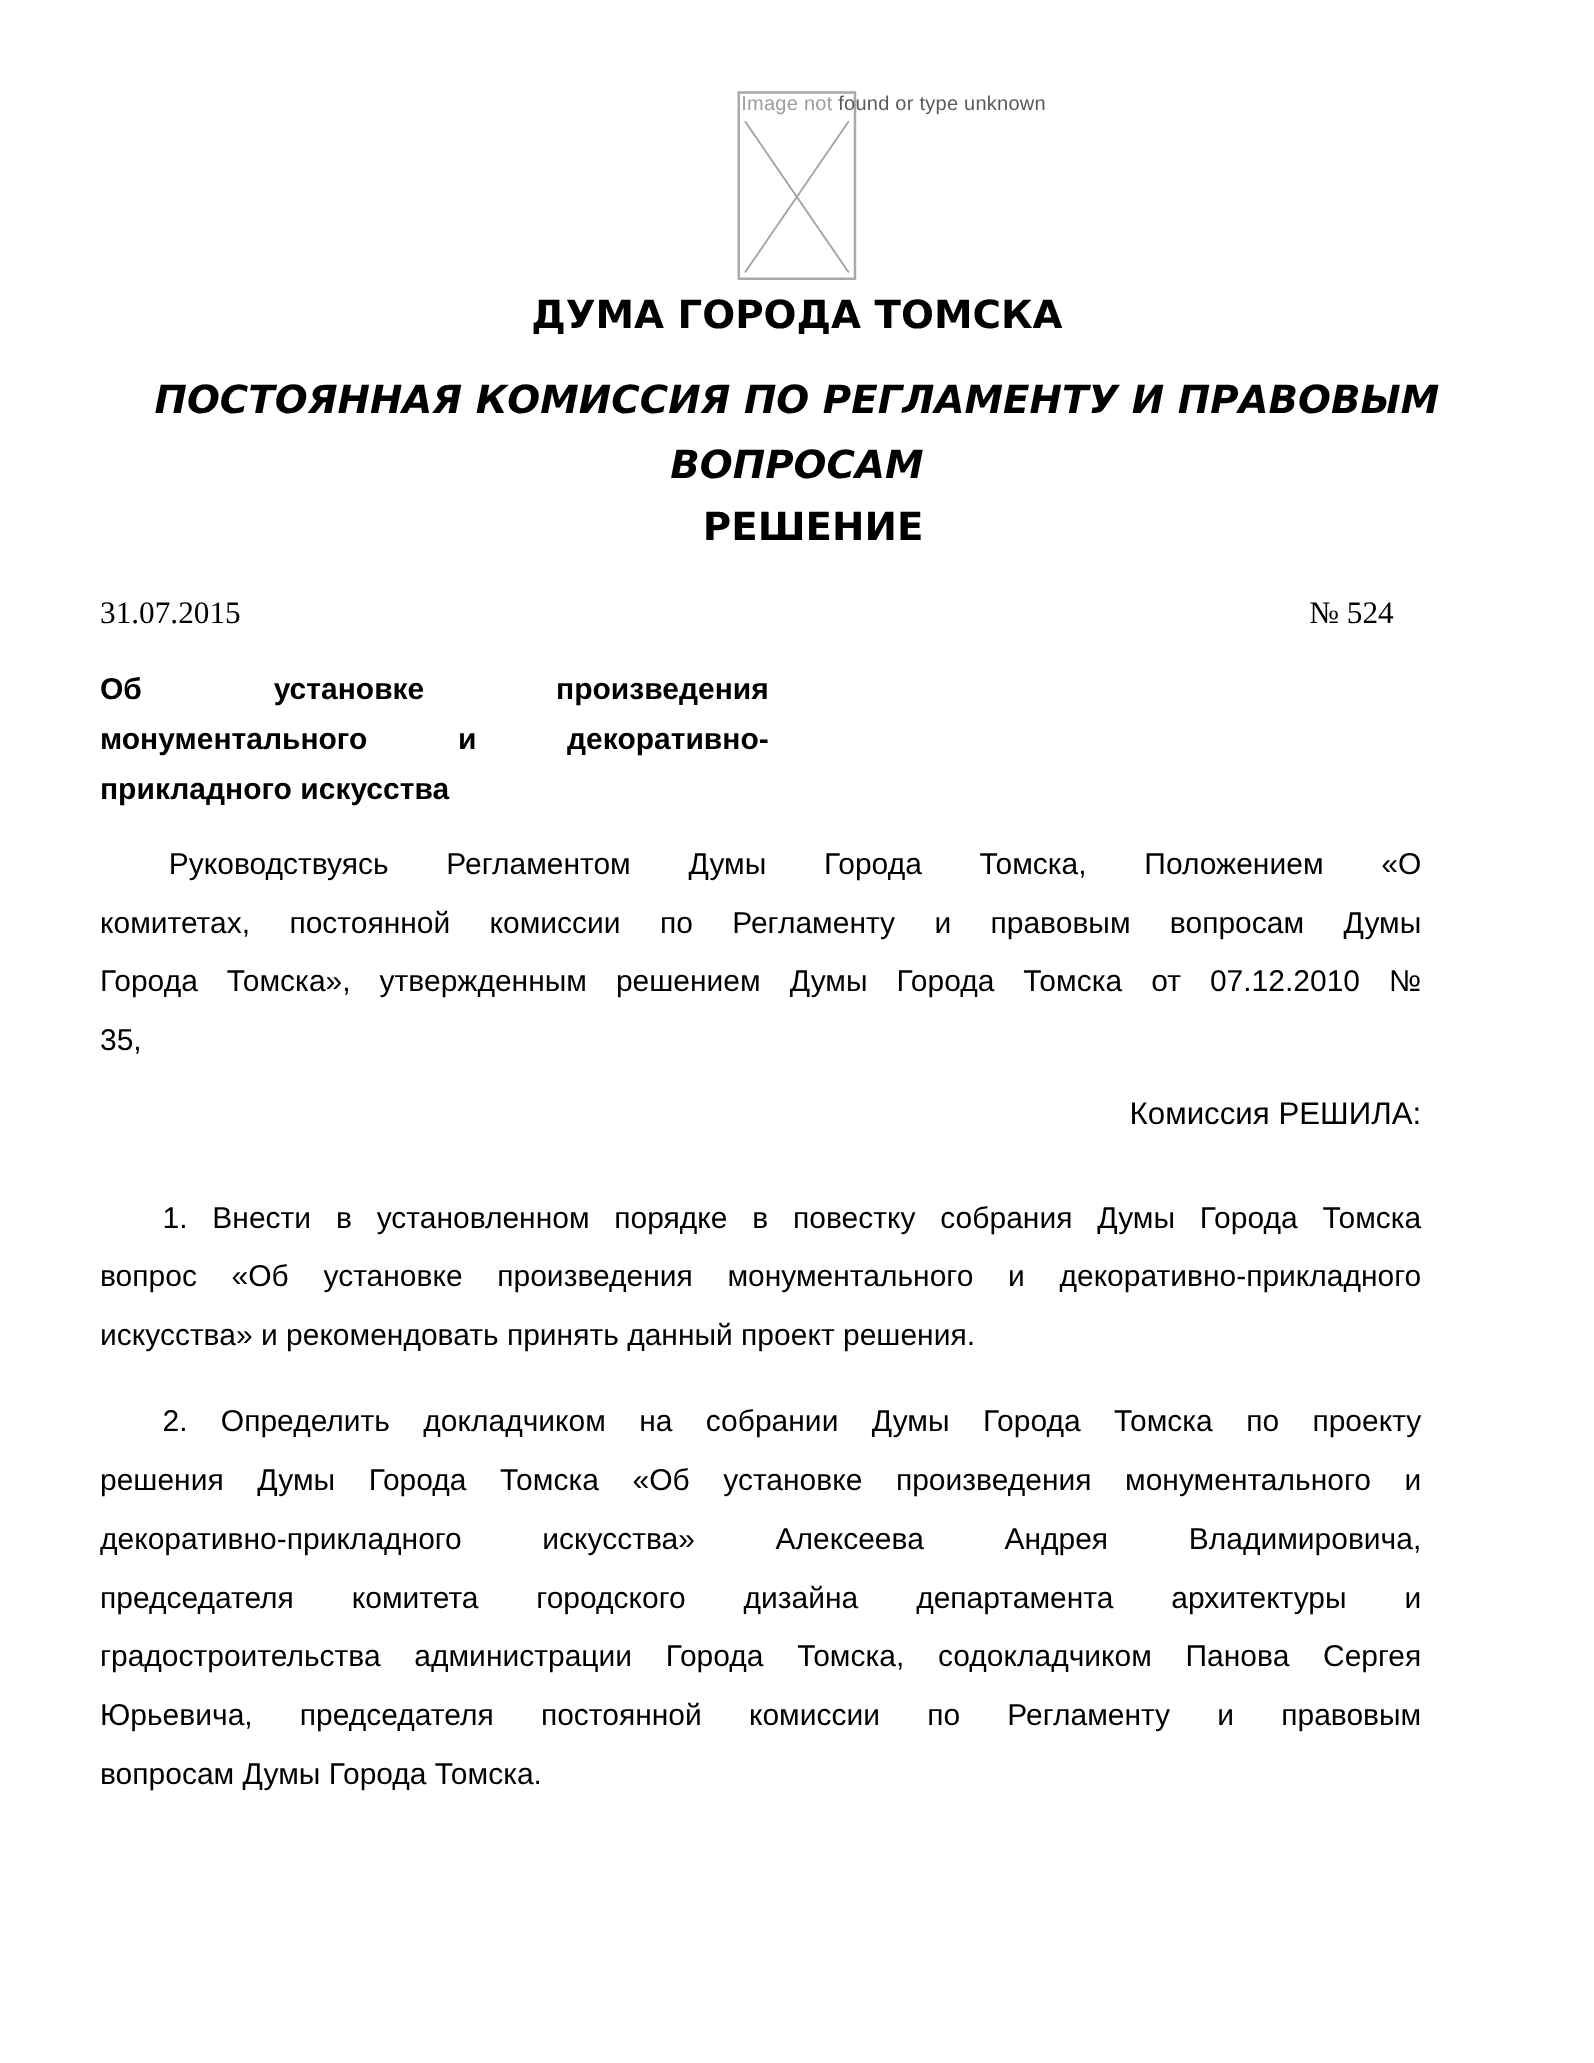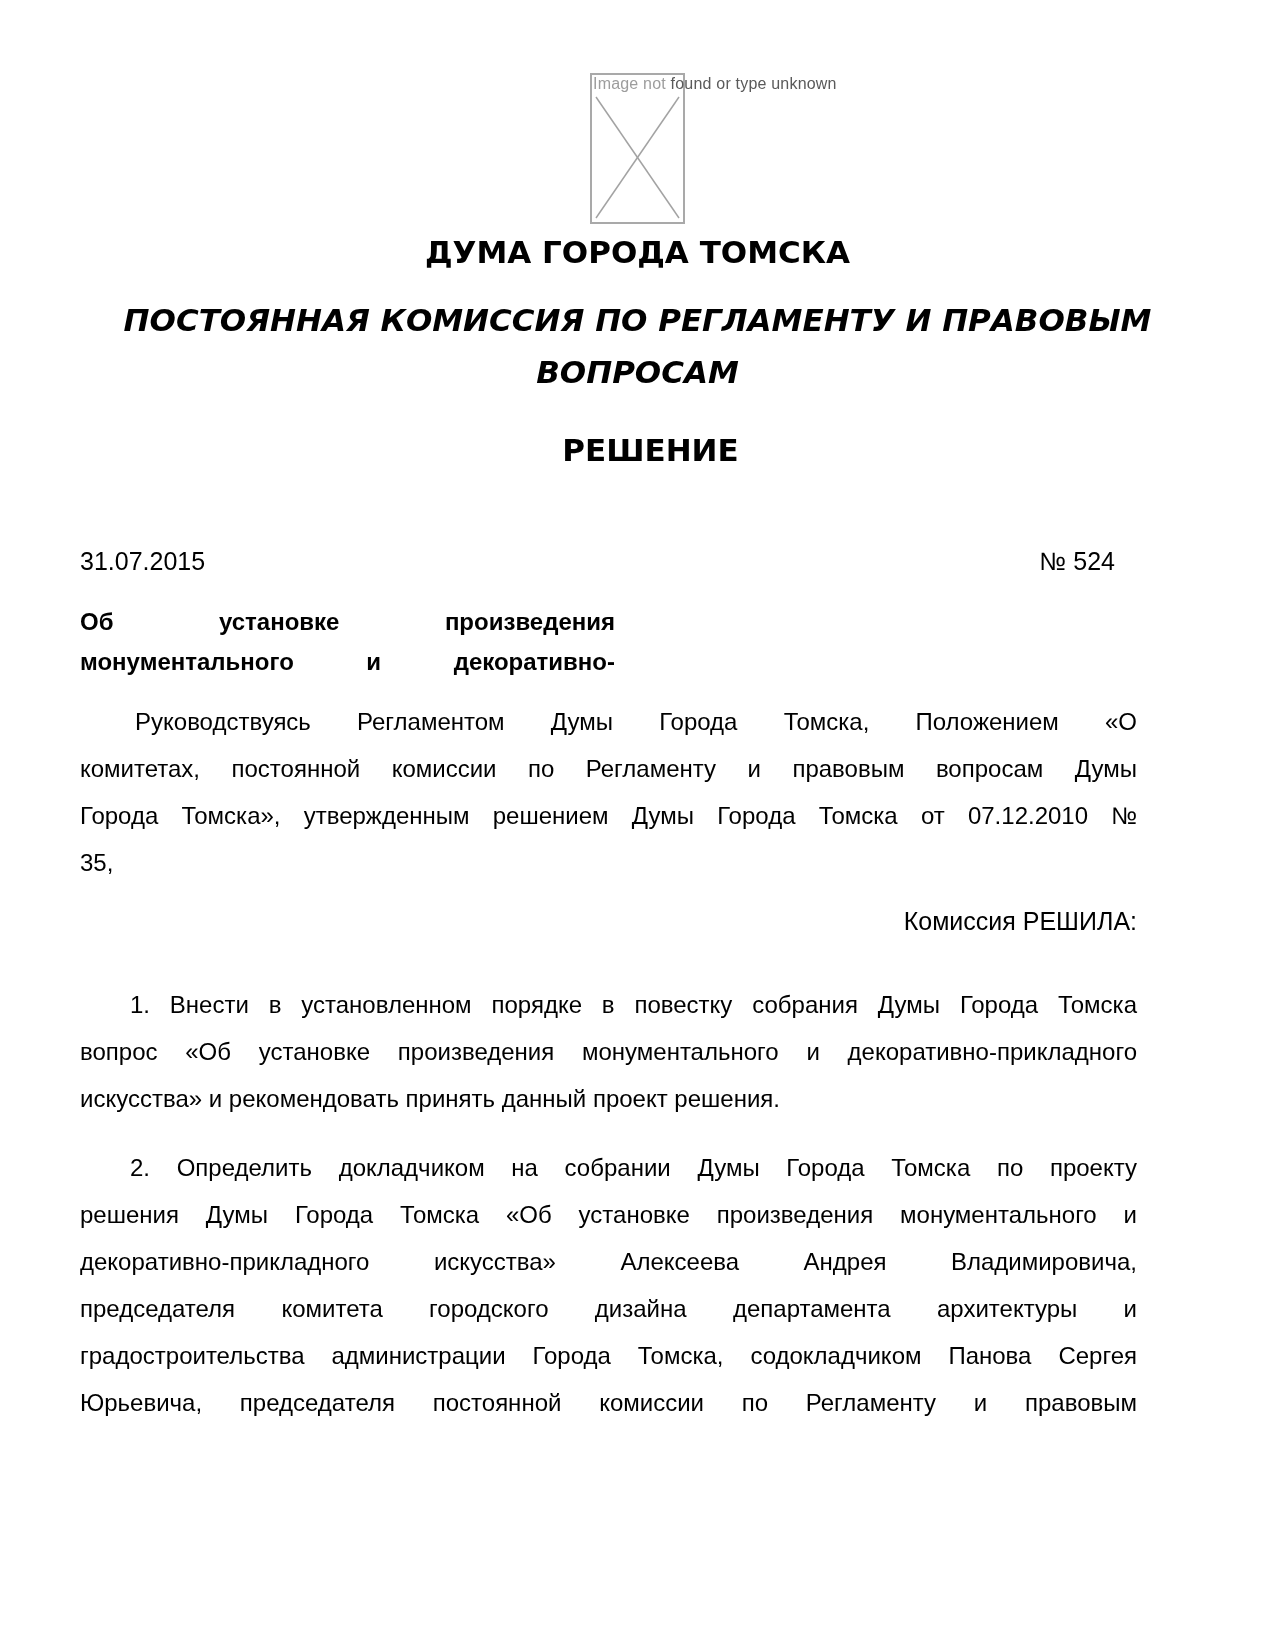--- a/index.html
+++ b/index.html
@@ -44,32 +44,33 @@
   .h-center {
     text-align: center;
     font-weight: bold;
     font-family: "DejaVu Sans", "Liberation Sans", sans-serif;
     font-size: 31px;
     line-height: 40px;
     margin: 0;
   }
   .h-org        { margin-top: 8px; }
   .h-commission { margin-top: 22px; line-height: 52px; font-style: italic; }
-  .h-doctype    { margin-top: 32px; padding-left: 26px; }
+  .h-doctype    { margin-top: 4px; padding-left: 26px; }
 
   
   .doc-body { padding: 0 138px 0 80px; } 
 
   .meta-row {
     display: flex;
     justify-content: space-between;
     align-items: flex-end;
-    margin-top: 76px;
+    margin-top: 34px;
     font-size: 25px;
     line-height: 30px;
+    font-family: Liberation Serif, serif;
   }
   .meta-number { margin-right: 22px; }
 
   .subject {
     width: 535px;
     margin-top: 26px;
     font-weight: bold;
     font-size: 24px;
     line-height: 40px;
   }
@@ -124,20 +125,21 @@
   <div class="doc-body">
 
     <div class="meta-row">
       <span class="meta-date">31.07.2015</span>
       <span class="meta-number">№ 524</span>
     </div>
 
     <div class="subject jlines">
         <div class="line">Об установке произведения</div>
         <div class="line">монументального и декоративно-</div>
+        <div class="line last">прикладного искусства</div>
       </div>
 
     <div class="para intro jlines indent-55">
         <div class="line">Руководствуясь Регламентом Думы Города Томска, Положением «О</div>
         <div class="line">комитетах, постоянной комиссии по Регламенту и правовым вопросам Думы</div>
         <div class="line">Города Томска», утвержденным решением Думы Города Томска от 07.12.2010 №</div>
         <div class="line last">35,</div>
       </div>
 
     <div class="resolution-heading">Комиссия РЕШИЛА:</div>

